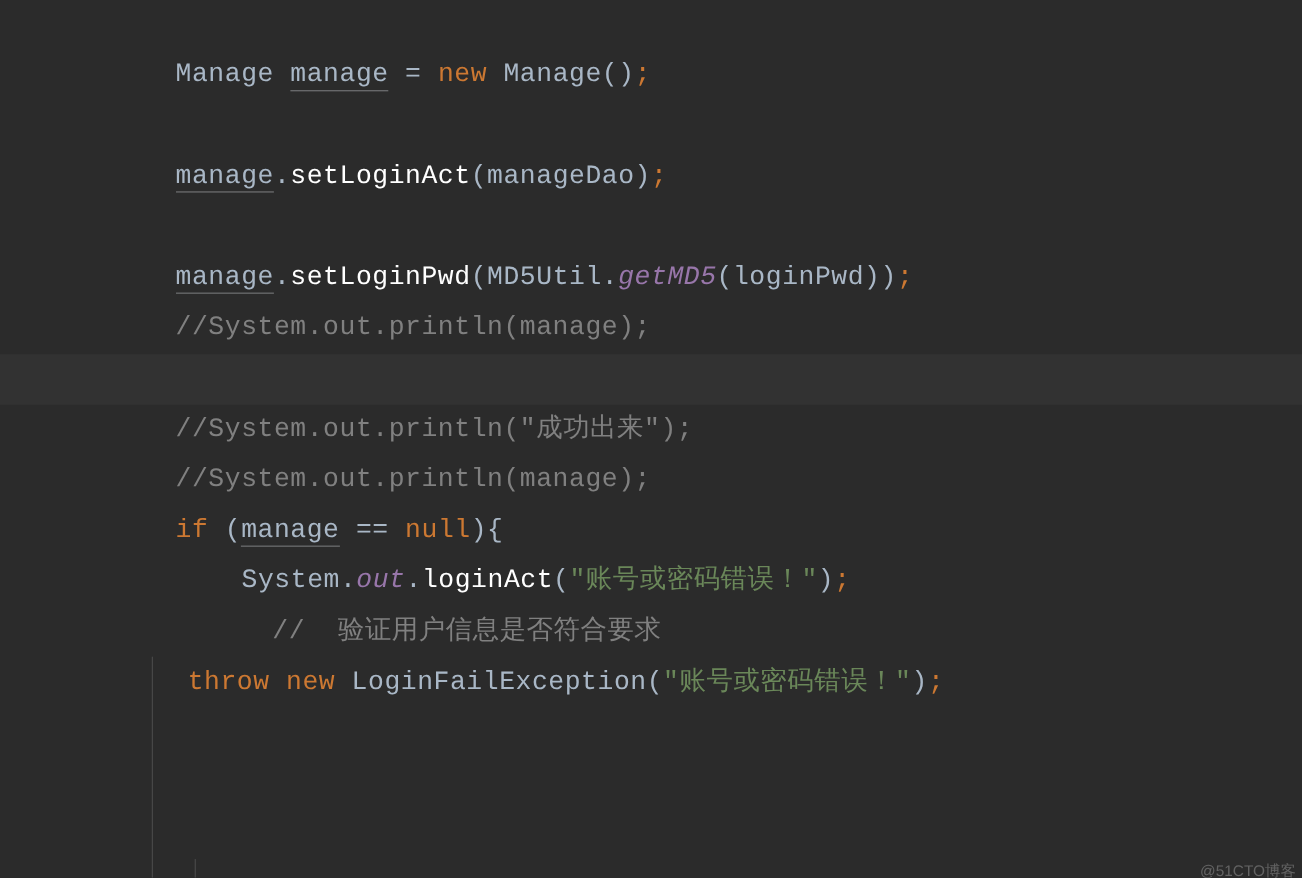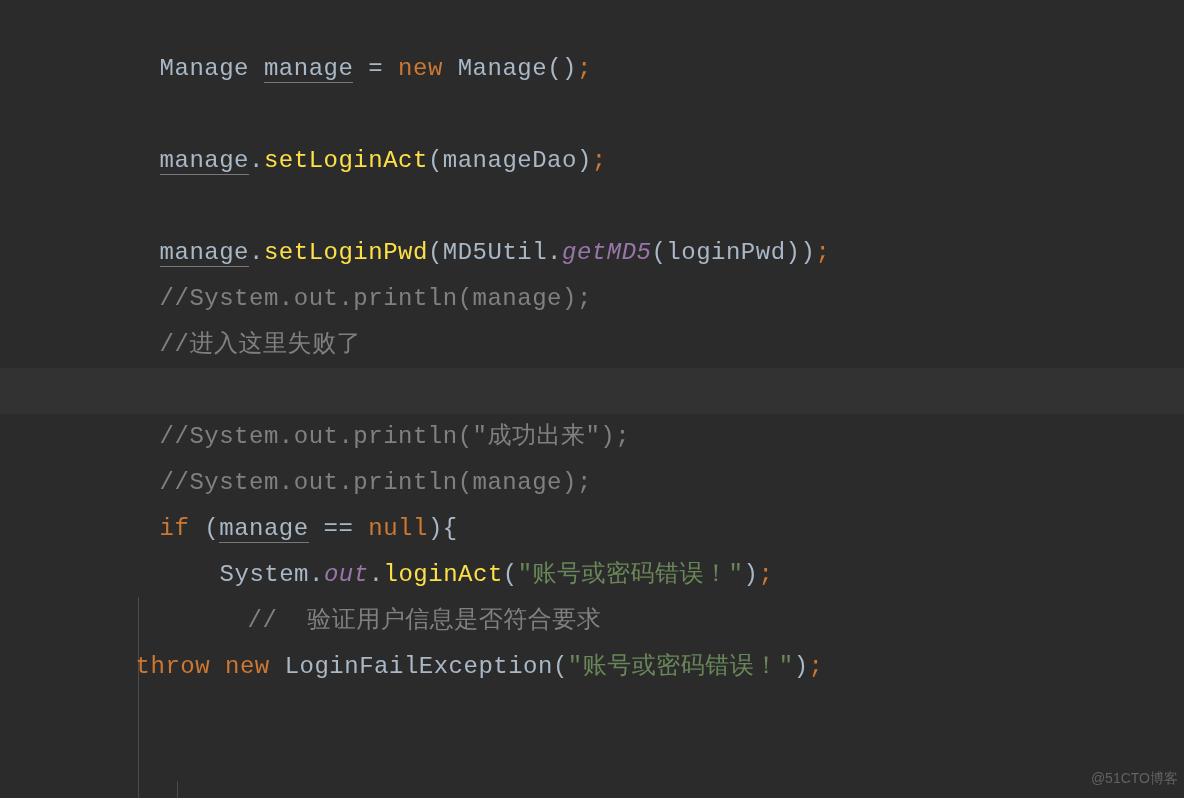--- a/index.html
+++ b/index.html
@@ -25,32 +25,32 @@
     font-size: 24px;
     padding-left: 100px;
     letter-spacing: 0.5px;
   }
   .highlight {
     background: #323232;
   }
   .tok-default { color: #a9b7c6; }
   .tok-keyword { color: #cc7832; }
   .tok-type    { color: #a9b7c6; }
-  .tok-method  { color: #fde047; }
+  .tok-method  { color: #ffffff; }
   .tok-field   { color: #9876aa; font-style: italic;}
   .tok-comment { color: #808080; }
   .tok-string  { color: #6a8759; }
   .tok-punc    { color: #cc7832; }
   .tok-static-i{ color: #9876aa; font-style: italic; }
   .ul { border-bottom: 1px solid #77787a; padding-bottom: 0; }
 
   .watermark {
     position: absolute;
     right: 6px;
-    bottom: 13px;
+    bottom: 0;
     font-size: 14px;
     color: rgba(200,200,200,0.35);
     font-family: sans-serif;
     line-height: 1;
     letter-spacing: 0;
   }
   .nest-guide {
     position:absolute;
     left:138px;
     top:597px;
@@ -90,23 +90,20 @@
 
 
   <div class="line">
     <span class="tok-default ul">manage</span><span class="tok-default">.</span><span class="tok-method">setLoginPwd</span><span class="tok-default">(</span><span class="tok-type">MD5Util</span><span class="tok-default">.</span><span class="tok-static-i">getMD5</span><span class="tok-default">(</span><span class="tok-default">loginPwd</span><span class="tok-default">)</span><span class="tok-default">)</span><span class="tok-punc">;</span>
   </div>
 
   <div class="line">
     <span class="tok-comment">//System.out.println(manage);</span>
   </div>
 
-  <div class="line">
-    <span class="tok-comment">//进入这里失败了</span>
-  </div>
 
   <div class="line">
     <span class="tok-default ul">manage</span><span class="tok-default"> = </span><span class="tok-field">manageDao</span><span class="tok-default">.</span><span class="tok-method">selectManageLogin</span><span class="tok-default">(</span><span class="tok-default ul">manage</span><span class="tok-default">)</span><span class="tok-punc">;</span>
   </div>
 
   <div class="line highlight">
     <span class="tok-comment">//System.out.println("成功出来");</span>
   </div>
 
   <div class="line">
@@ -118,21 +115,21 @@
   </div>
 
   <div class="line" style="padding-left:160px;">
     <span class="tok-type">System</span><span class="tok-default">.</span><span class="tok-static-i">out</span><span class="tok-default">.</span><span class="tok-method">loginAct</span><span class="tok-default">(</span><span class="tok-string">"账号或密码错误！"</span><span class="tok-default">)</span><span class="tok-punc">;</span>
   </div>
 
   <div class="line" style="padding-left:188px;">
     <span class="tok-comment">//  验证用户信息是否符合要求</span>
   </div>
 
-  <div class="line" style="padding-left:76px;">
+  <div class="line" style="padding-left:111px;">
     <span class="tok-keyword">throw</span><span class="tok-default"> </span><span class="tok-keyword">new</span><span class="tok-default"> </span><span class="tok-type">LoginFailException</span><span class="tok-default">(</span><span class="tok-string">"账号或密码错误！"</span><span class="tok-default">)</span><span class="tok-punc">;</span>
   </div>
 
   <div class="line"></div>
 
   <div class="line" style="padding-left:188px; height:27px; line-height:46px; overflow:hidden;">
     
   </div>
 
   <div class="watermark">@51CTO博客</div>

